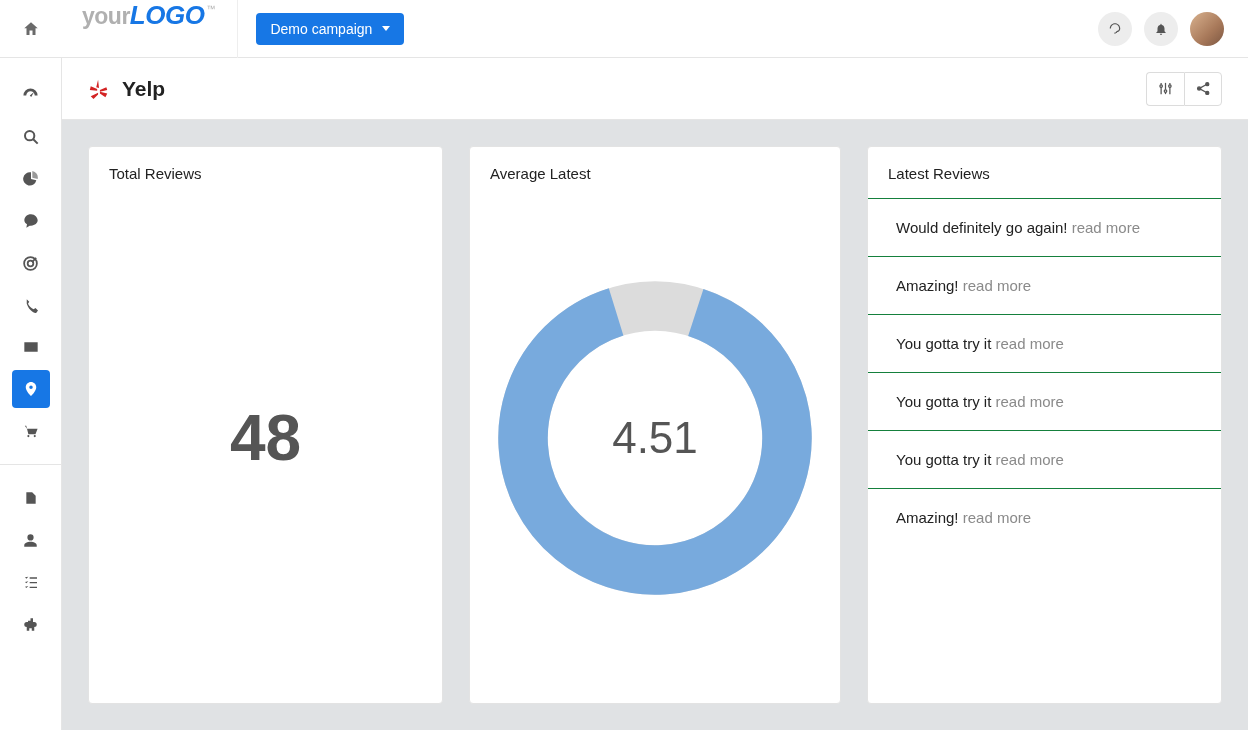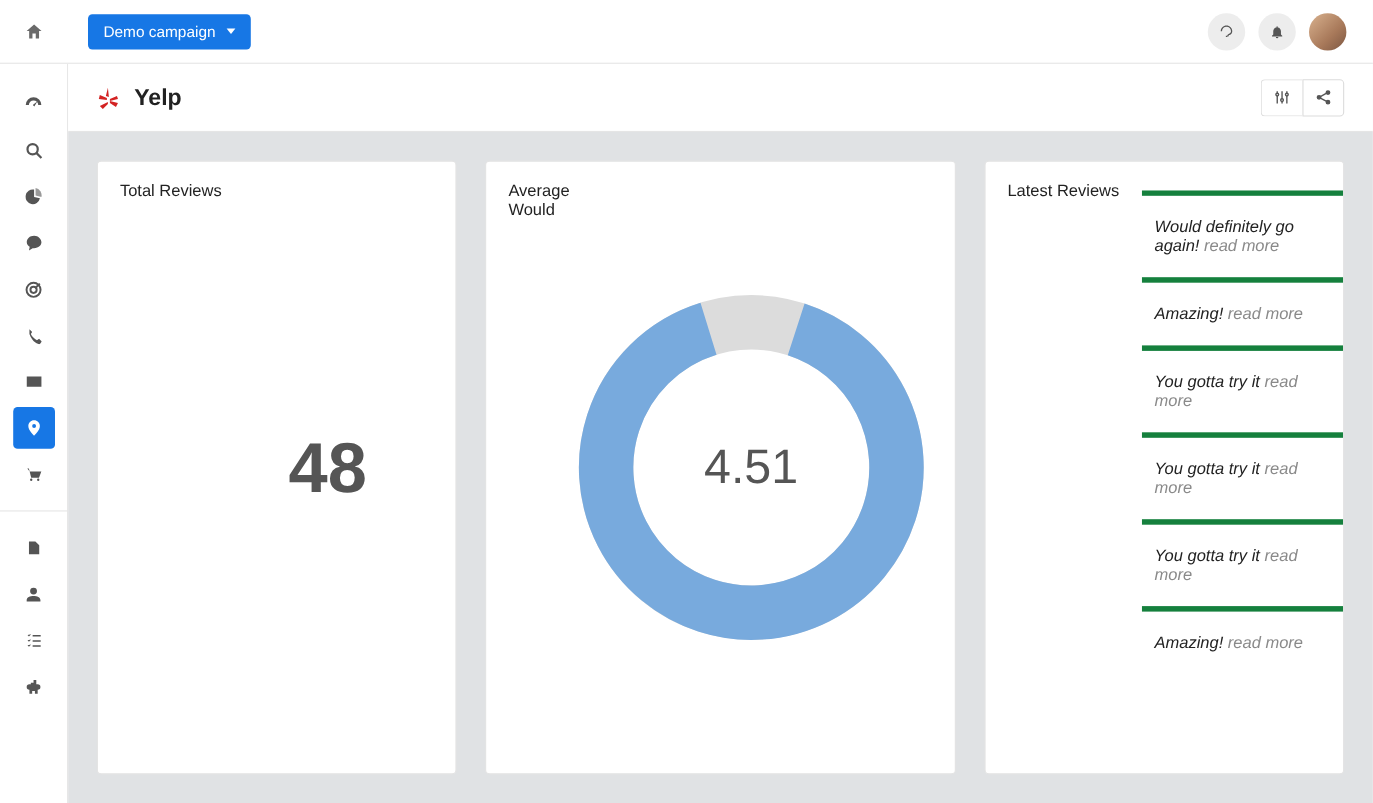--- a/index.html
+++ b/index.html
@@ -177,21 +177,21 @@
   display: grid;
   grid-template-columns: 1fr 1fr 1fr;
   gap: 26px;
 }
 .card {
   background: #fff;
   border: 1px solid #e3e3e3;
   border-radius: 4px;
   padding: 18px 20px;
   display: flex;
-  flex-direction: row;
+  flex-direction: column;
 }
 .card-title {
   font-size: 15px;
   color: #222;
   font-weight: 400;
   margin-bottom: 8px;
 }
 .big-number {
   flex: 1;
   display: flex;
@@ -215,44 +215,48 @@
   color: #555;
 }
 .reviews-card { padding: 18px 0 0 0; }
 .reviews-card .card-title { padding: 0 20px; }
 .reviews-list {
   flex: 1;
   overflow-y: auto;
   margin-top: 8px;
 }
 .review-row {
-  border-top: 5px solid #15803d;
-  padding: 20px 12px;
+  border-top: 1px solid #15803d;
+  padding: 20px 28px;
   font-size: 15px;
   color: #222;
   cursor: pointer;
-  font-style: italic;
 }
 .review-row .more {
   color: #8a8a8a;
 }
 .reviews-list::-webkit-scrollbar { width: 10px; }
 .reviews-list::-webkit-scrollbar-thumb { background: #bcbcbc; border-radius: 5px; }
 .reviews-list::-webkit-scrollbar-track { background: transparent; }
 
 svg { display: block; }
 </style>
 </head>
 <body>
 
 <div class="header">
   <div class="home-icon">
     <svg width="18" height="18" viewBox="0 0 24 24" fill="currentColor">
         <path d="M12 3l9 8h-3v9h-4v-6H10v6H6v-9H3l9-8z"></path>
       </svg>
+  </div>
+  <div class="logo-wrap">
+    <span class="logo-your">your</span>
+    <span class="logo-logo">LOGO</span>
+    <span class="logo-tm">™</span>
   </div>
   <button class="campaign-btn">
     <span>Demo campaign</span>
     <span class="caret"></span>
   </button>
   <div class="header-right">
     <div class="icon-circle">
       <svg width="14" height="14" viewBox="0 0 24 24" fill="currentColor">
           <path d="M11 18h2v2h-2v-2zm1-16C7 2 3 6 3 11h2c0-4 3-7 7-7s7 3 7 7c0 2-1 3-3 4-2 1-3 2-3 4h2c0-1 1-2 2-2 2-1 4-3 4-6 0-5-4-9-9-9z"></path>
         </svg>
@@ -371,21 +375,21 @@
   </div>
 
   <div class="content">
 
     <div class="card">
       <div class="card-title">Total Reviews</div>
       <div class="big-number">48</div>
     </div>
 
     <div class="card">
-      <div class="card-title">Average Would</div>
+      <div class="card-title">Average Latest</div>
       <div class="donut-wrap">
         <svg id="donut-svg" width="330" height="330" viewBox="0 0 200 200">
           <circle cx="100" cy="100" r="80" fill="none" stroke="#dcdcdc" stroke-width="30"></circle>
           <circle id="donut-fill" cx="100" cy="100" r="80" fill="none" stroke="#78aadd" stroke-width="30" stroke-dasharray="453.39465176607894 502.6548245743669" transform="rotate(-72 100 100)"></circle>
         </svg>
         <div class="donut-center">4.51</div>
       </div>
     </div>
 
     <div class="card reviews-card">

